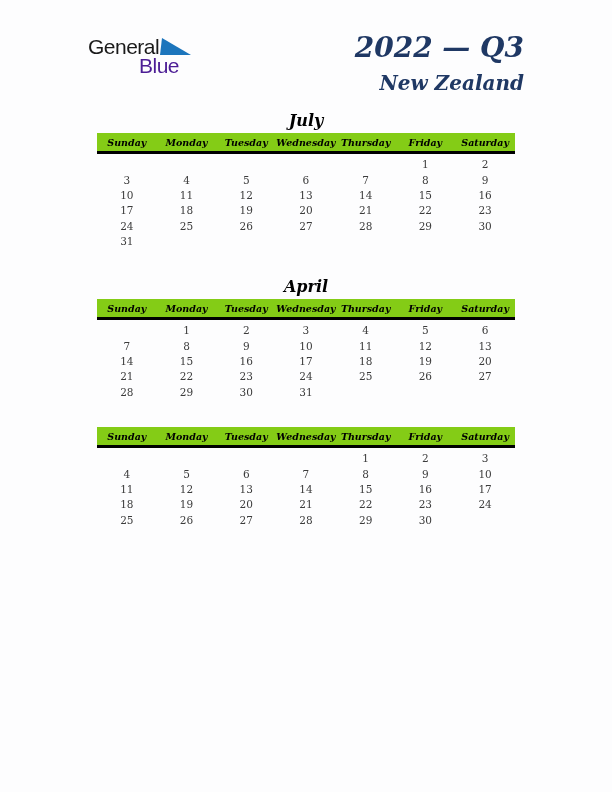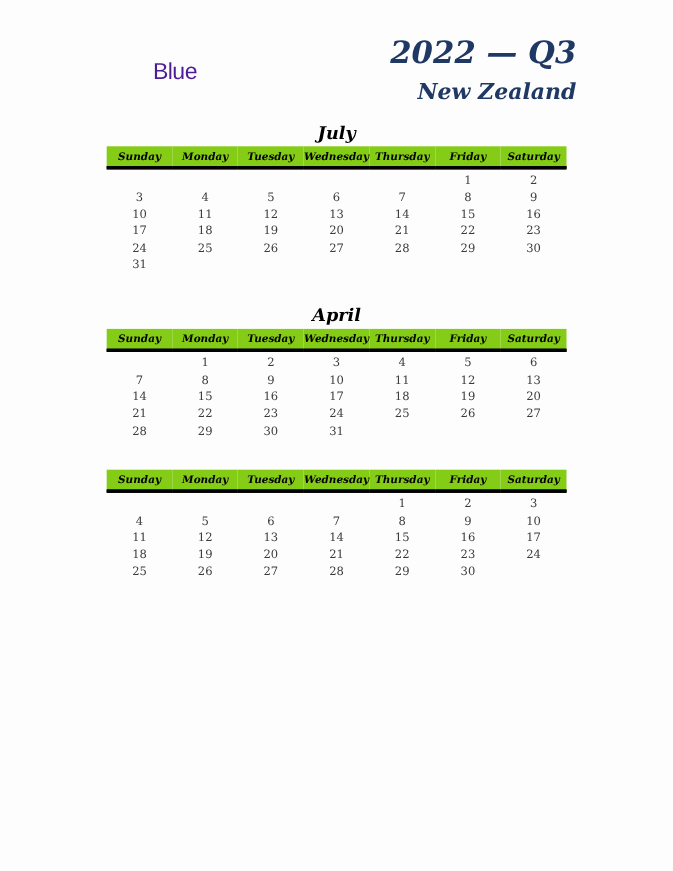--- a/index.html
+++ b/index.html
@@ -102,20 +102,26 @@
   }
   table.cal tbody tr:first-child td { padding-top: 3px; }
 </style>
 </head>
 <body>
 
 <div class="page">
 
   <div class="top">
     <div class="logo">
+      <div class="logo-row">
+        <span class="logo-general">General</span>
+        <svg class="logo-flag" width="31" height="17" viewBox="0 0 31 17">
+          <polygon points="2,0 31,17 0,17" fill="#1c75bc"></polygon>
+        </svg>
+      </div>
       <span class="logo-blue">Blue</span>
     </div>
 
     <div class="titles">
       <div class="title">2022 — Q3</div>
       <div class="subtitle">New Zealand</div>
     </div>
   </div>
 
   <div class="calendars" id="calendars">

